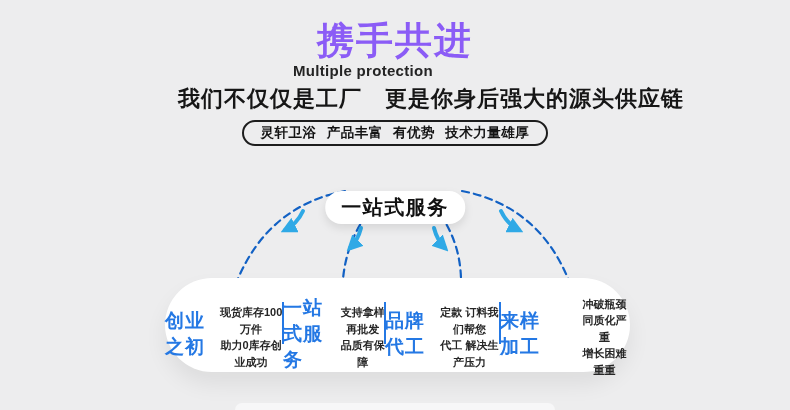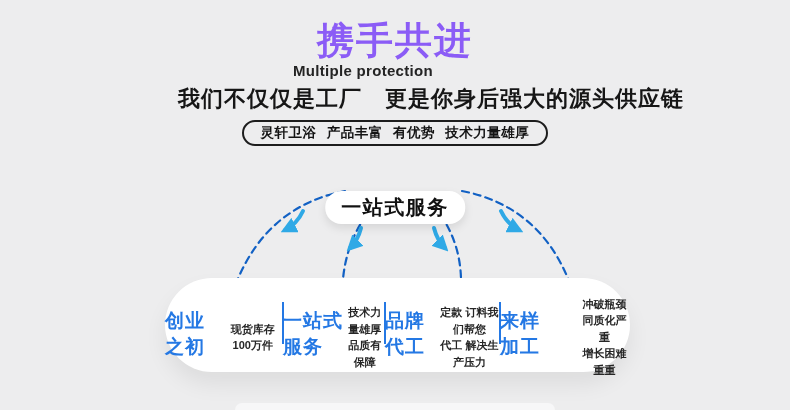--- a/index.html
+++ b/index.html
@@ -120,27 +120,28 @@
       <path d="M501,211 Q507,224 519,230" marker-end="url(#ah)"></path>
     </g>
   </svg>
 
   <div class="stadium">
 
     <div class="col col-1">
       <div class="col-title">创业之初</div>
       <div class="col-body">
         <div>现货库存100万件</div>
+        <div>助力0库存创业成功</div>
       </div>
     </div>
 
     <div class="col col-2">
       <div class="col-title">一站式服务</div>
       <div class="col-body">
-        <div>技术力量雄厚</div>
+        <div>支持拿样再批发</div>
         <div>品质有保障</div>
       </div>
     </div>
 
     <div class="col col-3">
       <div class="col-title">品牌代工</div>
       <div class="col-body">
         <div>定款 订料我们帮您</div>
         <div>代工 解决生产压力</div>
       </div>

